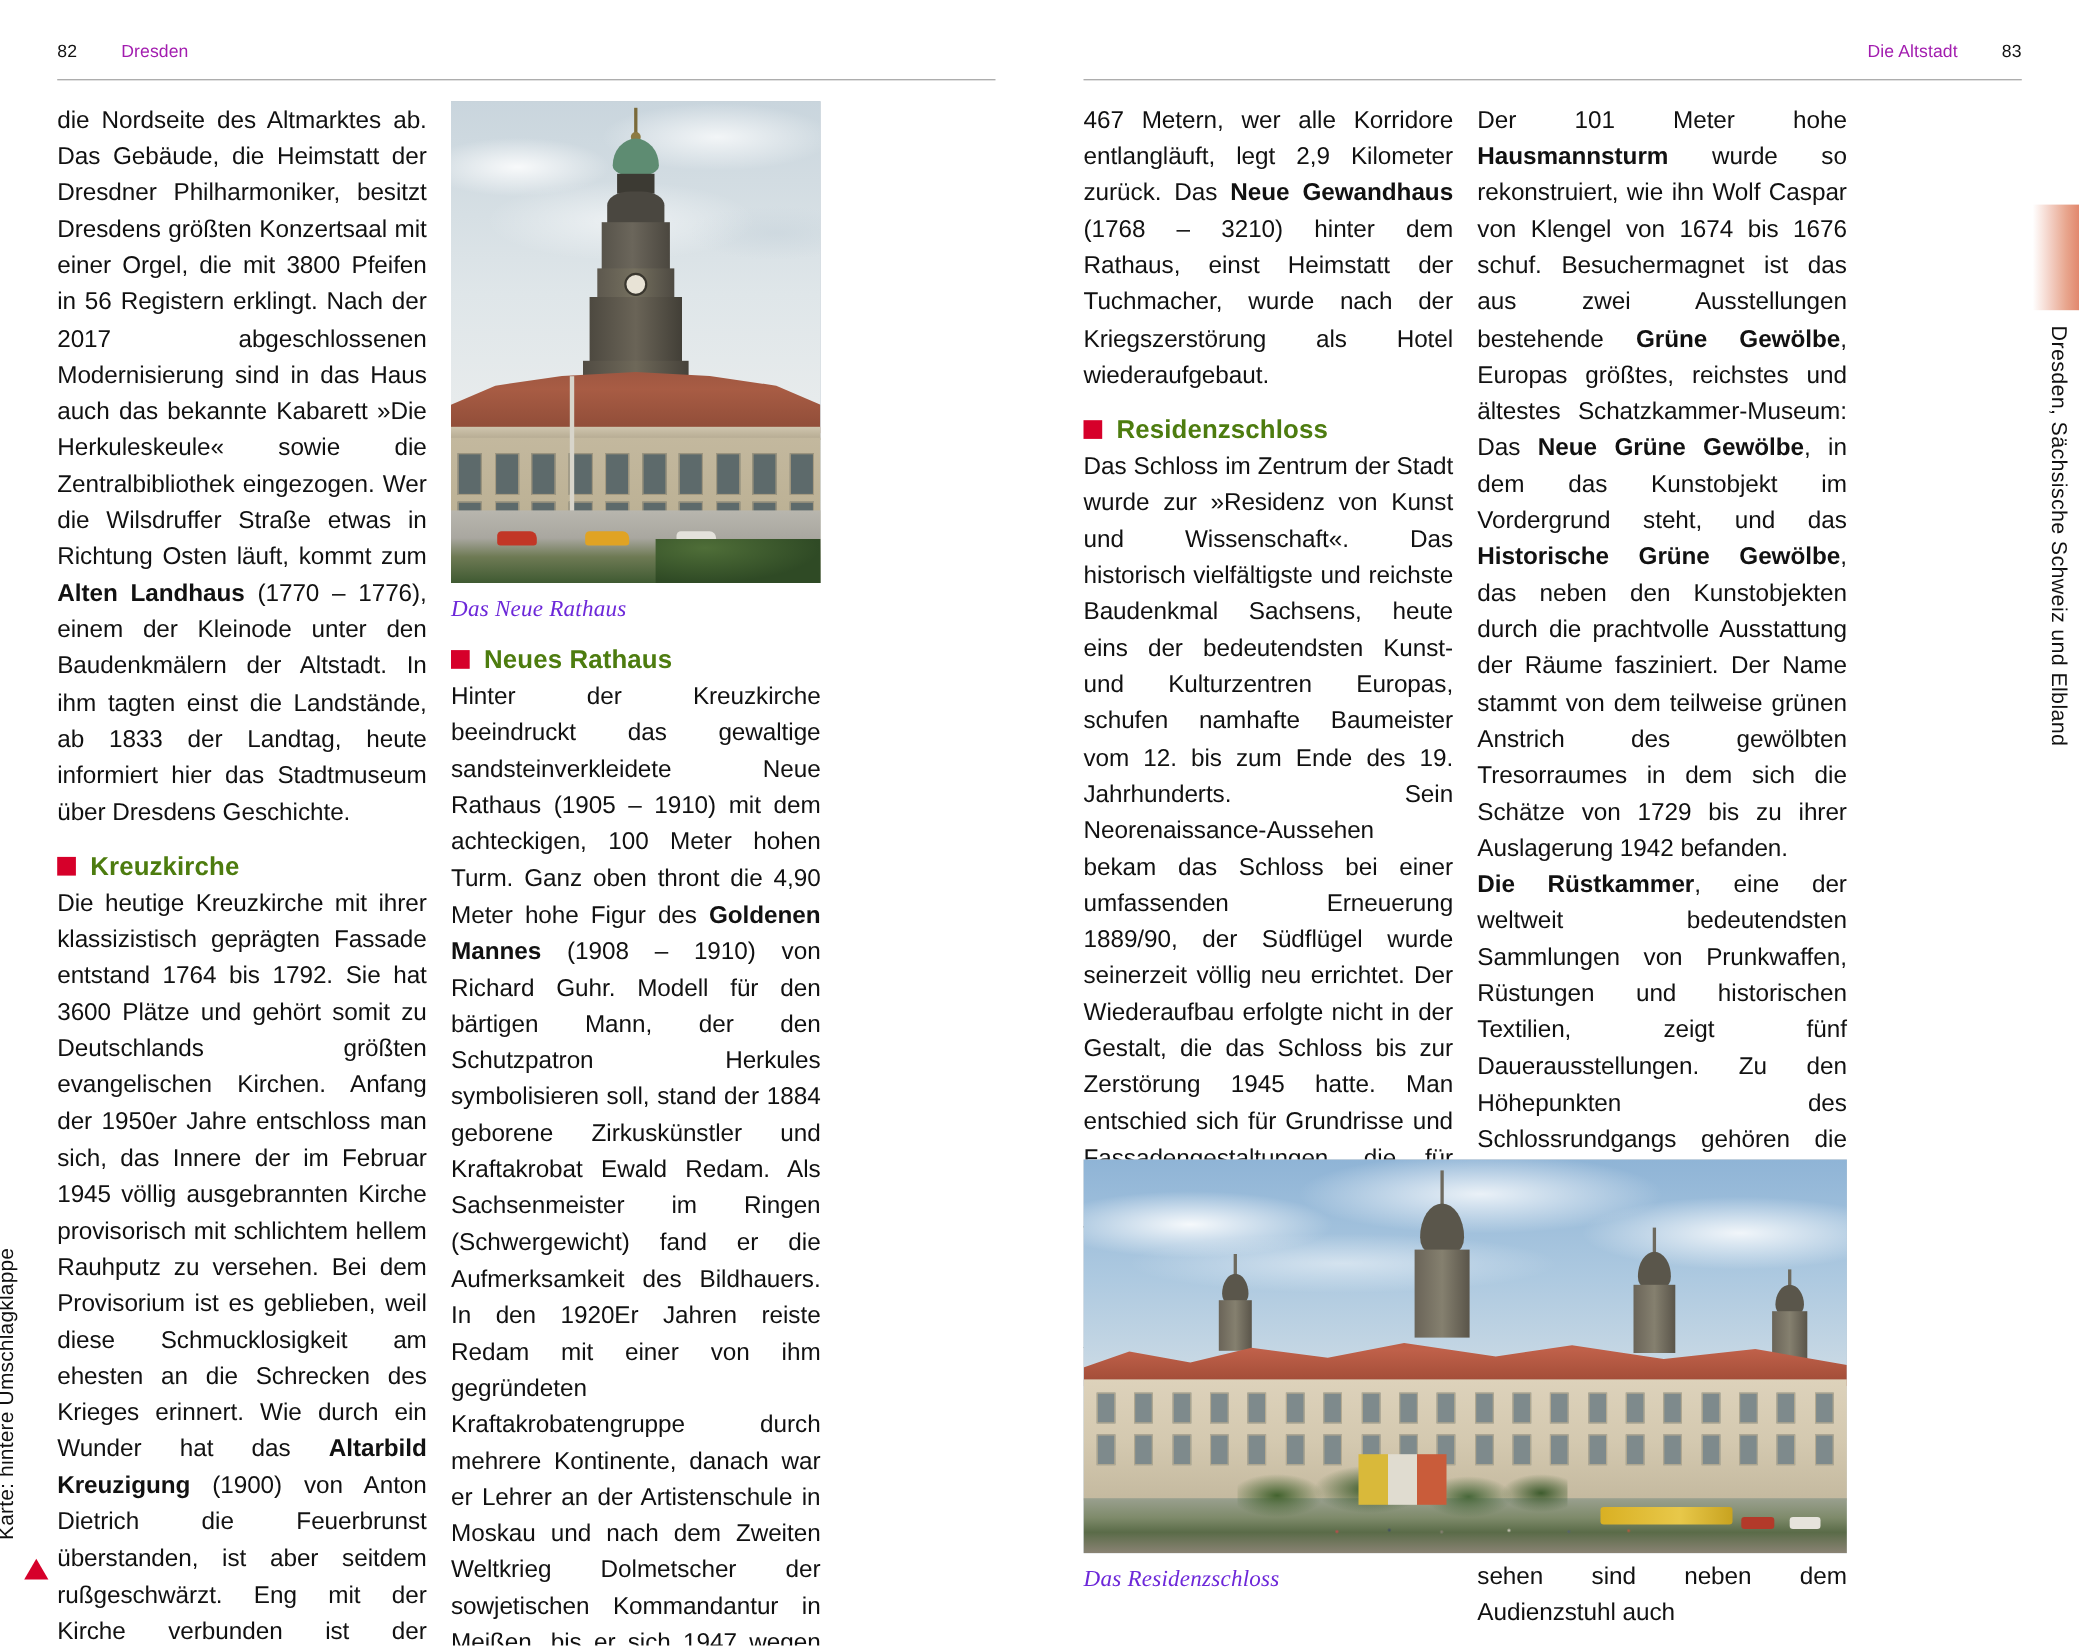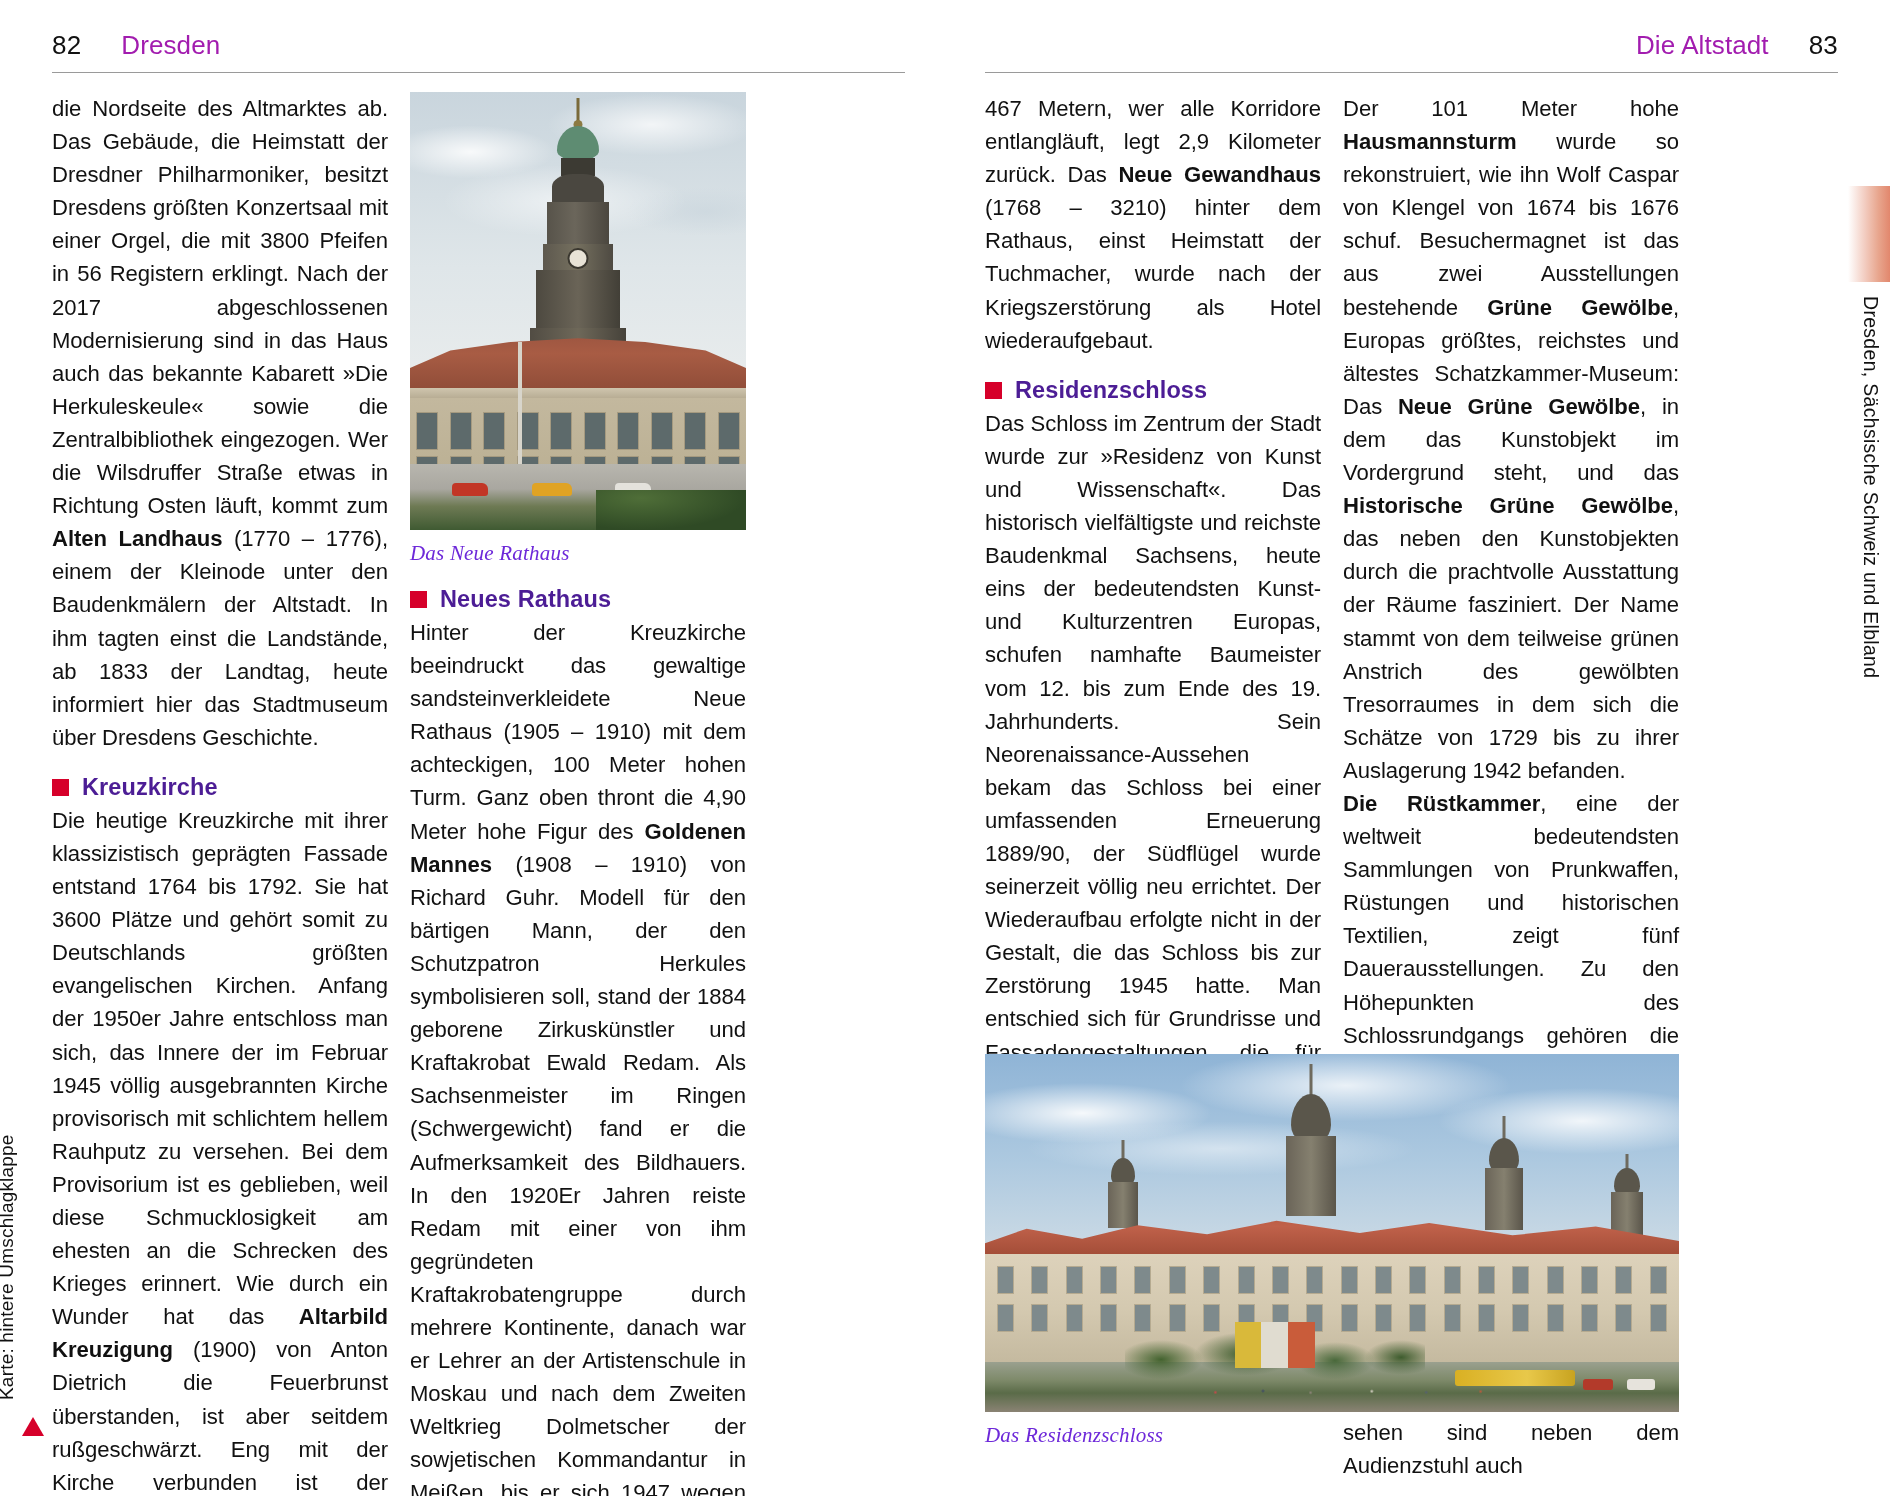--- a/index.html
+++ b/index.html
@@ -30,23 +30,23 @@
   }
 
   
   .runhead {
     position: absolute;
     top: 30px;
     left: 52px;
     right: 52px;
     height: 36px;
     display: flex;
-    align-items: flex-start;
+    align-items: center;
     gap: 40px;
-    font-size: 26px;
+    font-size: 16px;
   }
   .runhead.right {
     justify-content: flex-end;
   }
   .runhead .folio {
     font-weight: 400;
     color: #111;
     letter-spacing: 0.2px;
   }
   .runhead .title {
@@ -107,21 +107,21 @@
   .sq {
     width: 17px;
     height: 17px;
     background: #D6002A;
     flex: none;
     display: block;
   }
   .subhead-label {
     font-size: 23.5px;
     font-weight: 700;
-    color: #4c1d95;
+    color: #4d7c0f;
     letter-spacing: 0.1px;
   }
 
   
   .figure { margin: 0; }
   .figcap {
     font-family: "Liberation Serif", serif;
     font-style: italic;
     font-size: 21px;
     color: #6d28d9;

